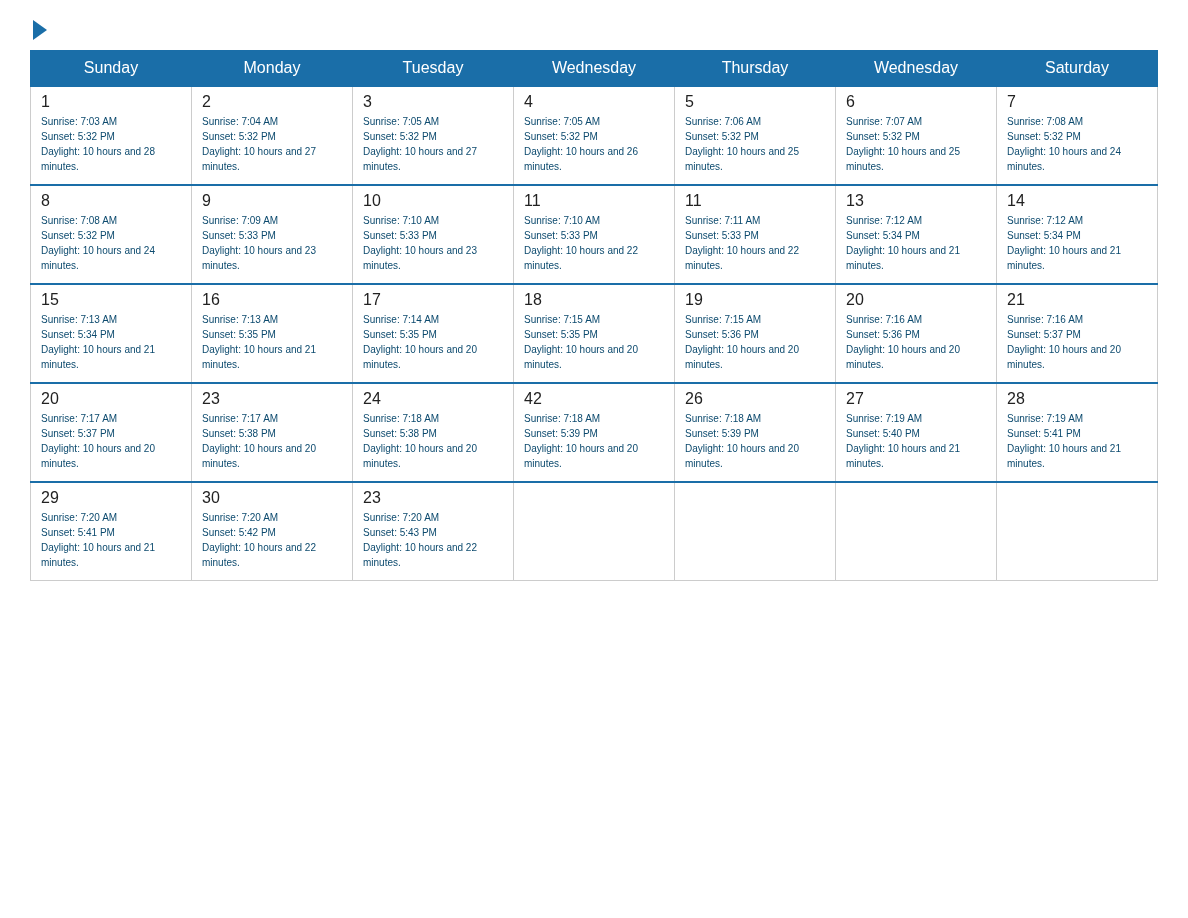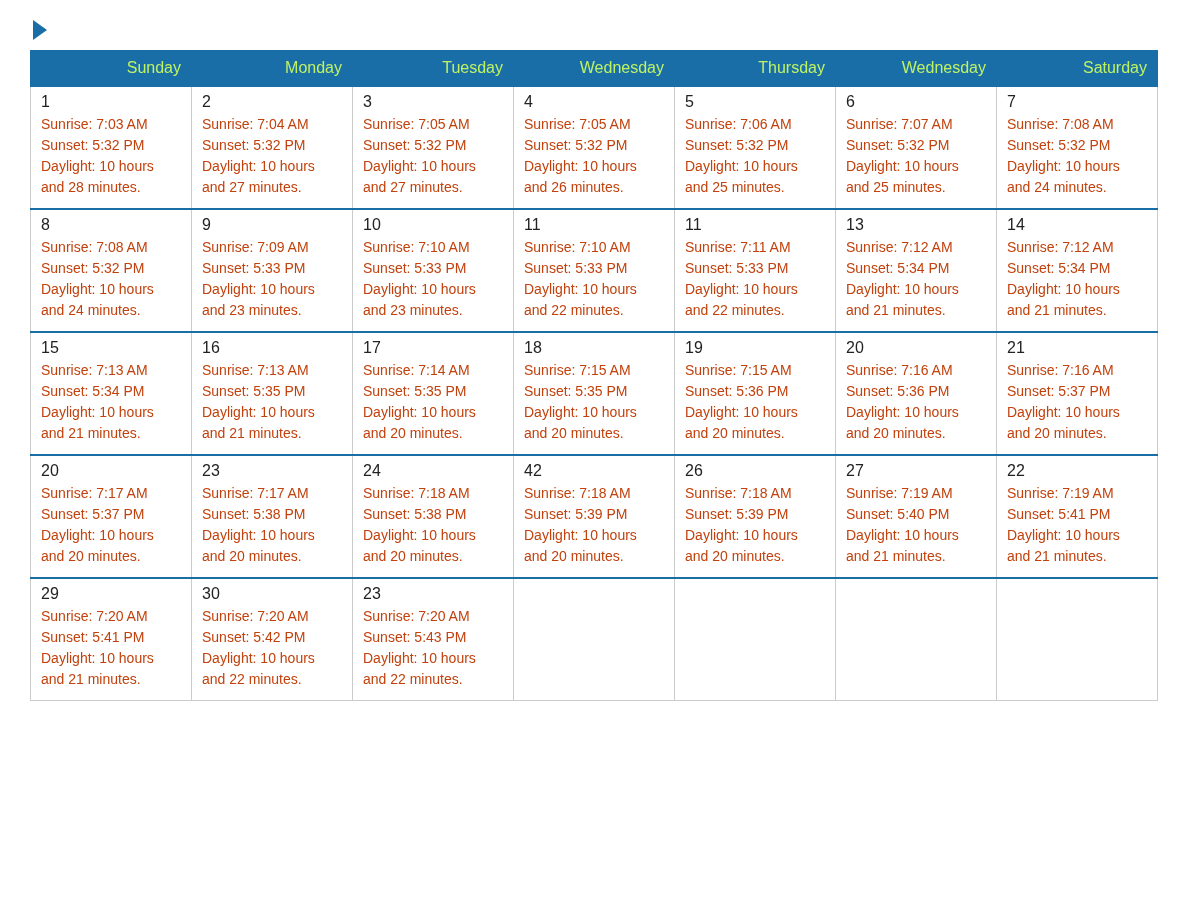--- a/index.html
+++ b/index.html
@@ -29,25 +29,25 @@
       color: #444;
       margin-top: 4px;
     }
     .calendar-table {
       width: 100%;
       border-collapse: collapse;
       margin-top: 10px;
     }
     .calendar-table thead tr th {
       background-color: #1a6ea8;
-      color: #bef264;
+      color: #ffffff;
       font-size: 16px;
       font-weight: normal;
       padding: 8px 10px;
-      text-align: right;
+      text-align: center;
       border: 1px solid #1a6ea8;
     }
     .calendar-table tbody tr td {
       vertical-align: top;
       padding: 6px 10px 10px 10px;
       border: 1px solid #ccc;
       border-top: 2px solid #1a6ea8;
       font-size: 13px;
       color: #333;
       width: 14.28%;
@@ -58,22 +58,22 @@
       background: #fff;
     }
     .day-number {
       font-size: 16px;
       color: #222;
       font-weight: normal;
       display: block;
       margin-bottom: 3px;
     }
     .day-info {
-      font-size: 14px;
-      color: #c2410c;
+      font-size: 10px;
+      color: #0c4a6e;
       line-height: 1.5;
     }
     
     .logo-container {
       width: 160px;
     }
     .logo-line1 {
       display: flex;
       align-items: center;
     }
@@ -229,21 +229,21 @@
         </td>
         <td>
           <span class="day-number">26</span>
           <div class="day-info">Sunrise: 7:18 AM<br>Sunset: 5:39 PM<br>Daylight: 10 hours and 20 minutes.</div>
         </td>
         <td>
           <span class="day-number">27</span>
           <div class="day-info">Sunrise: 7:19 AM<br>Sunset: 5:40 PM<br>Daylight: 10 hours and 21 minutes.</div>
         </td>
         <td>
-          <span class="day-number">22</span>
+          <span class="day-number">28</span>
           <div class="day-info">Sunrise: 7:19 AM<br>Sunset: 5:41 PM<br>Daylight: 10 hours and 21 minutes.</div>
         </td>
       </tr>
       <tr>
         <td>
           <span class="day-number">29</span>
           <div class="day-info">Sunrise: 7:20 AM<br>Sunset: 5:41 PM<br>Daylight: 10 hours and 21 minutes.</div>
         </td>
         <td>
           <span class="day-number">30</span>

